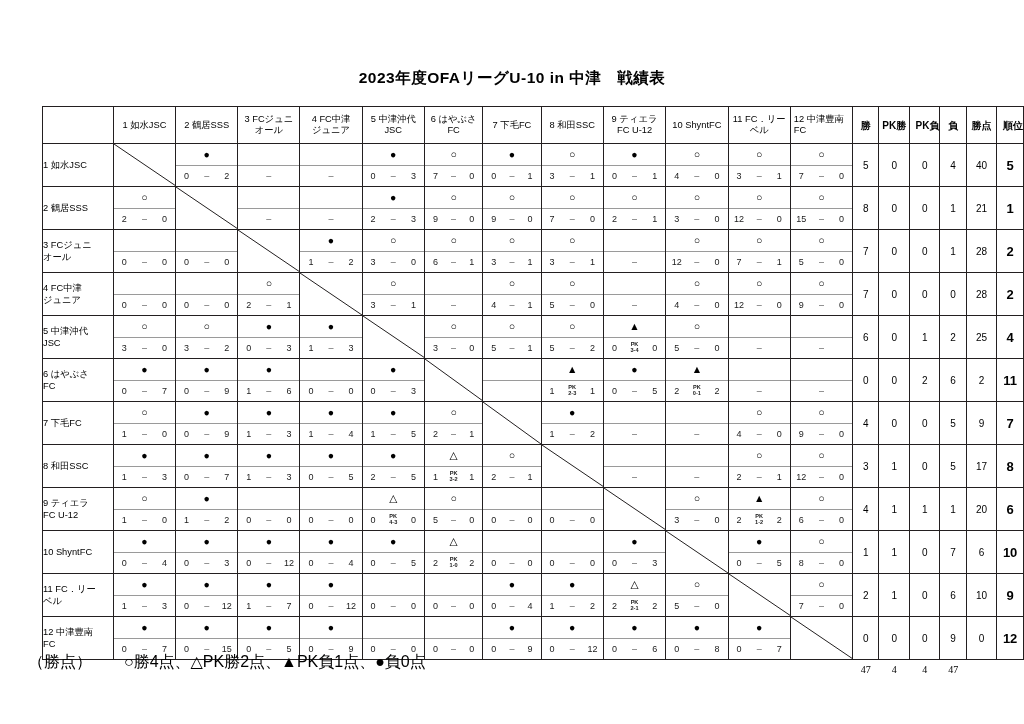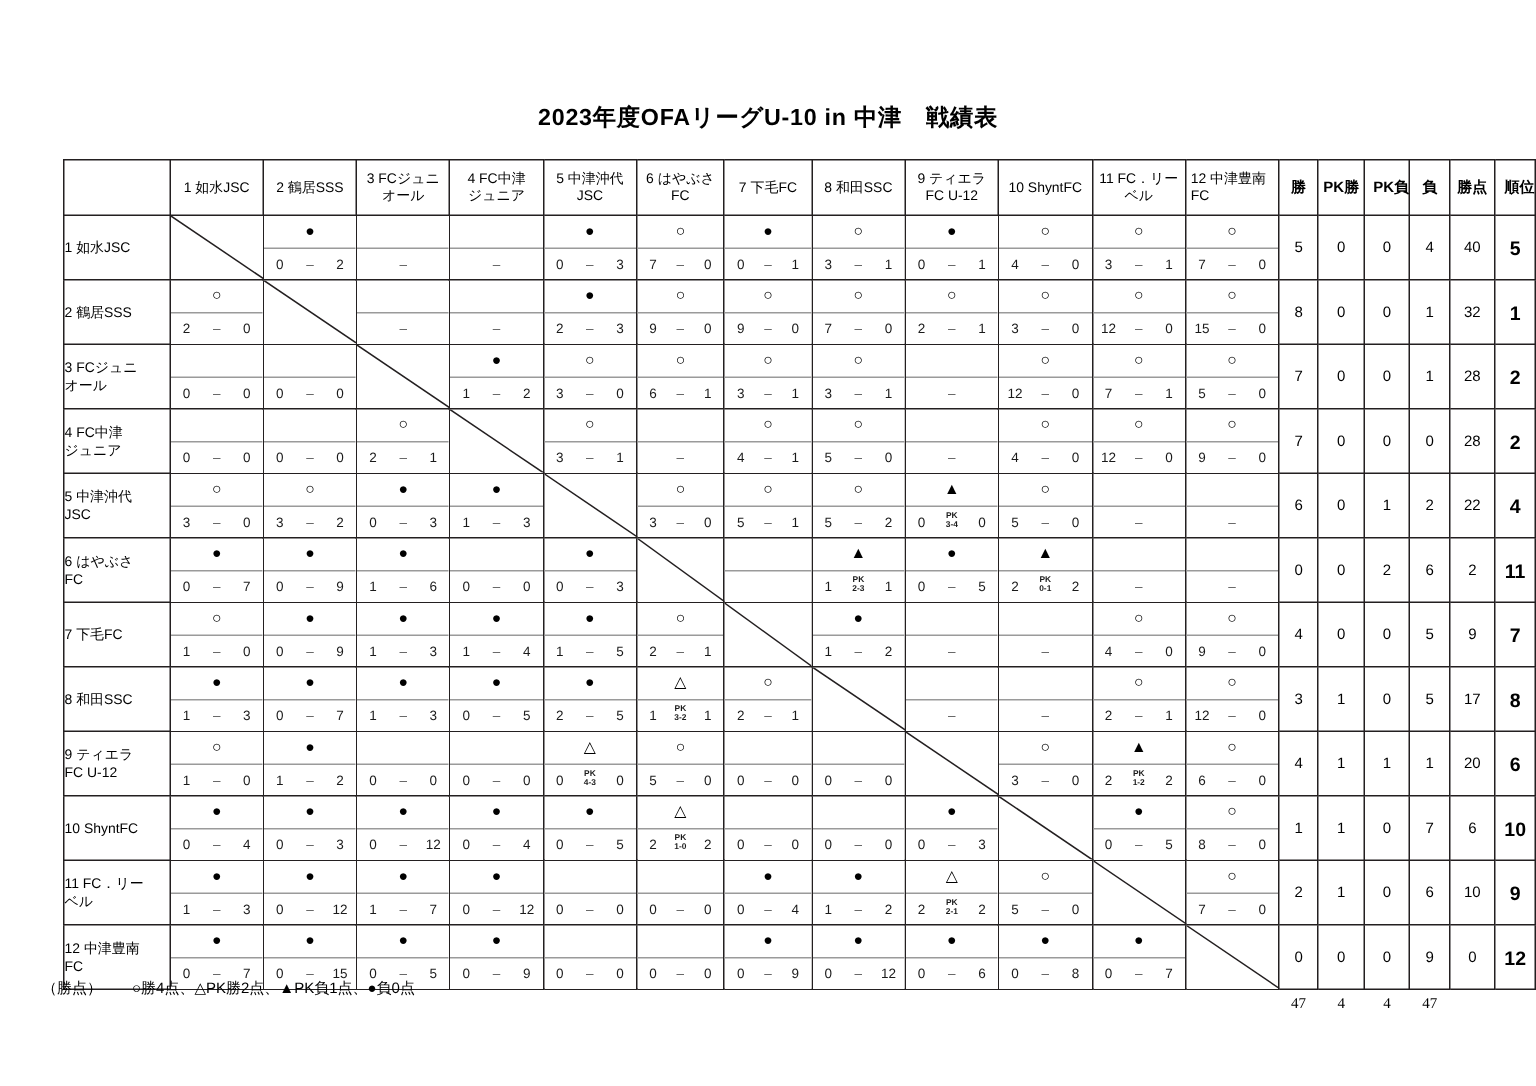--- a/index.html
+++ b/index.html
@@ -62,21 +62,21 @@
   .self svg{position:absolute;left:0;top:0;}
 
   
   .st{text-align:center;font-size:10px;height:42px;}
   .st.rank{font-size:13px;font-weight:bold;}
 
   .totrow td{border:none;height:18px;text-align:center;font-size:10px;font-family:Liberation Serif, serif;}
   .totrow td.bt{border:none;}
 
   .legend{
-    position:absolute;left:28px;top:652px;font-size:10px;white-space:nowrap;
+    position:absolute;left:28px;top:652px;font-size:16px;white-space:nowrap;
   }
 </style>
 </head>
 <body>
 
 <div id="page">
 
   <div class="title">2023年度OFAリーグU-10 in 中津　戦績表</div>
 
   <table class="grid">
@@ -317,21 +317,21 @@
             <div class="sc">
               <span class="g">15</span>
               <span class="d">–</span>
               <span class="g">0</span>
             </div>
           </td>
           <td class="st">8</td>
           <td class="st">0</td>
           <td class="st">0</td>
           <td class="st">1</td>
-          <td class="st">32</td>
+          <td class="st">21</td>
           <td class="st rank">1</td>
         </tr>
         <tr>
           <td class="team">
             <span class="l1">3  FCジュニ</span>
             <span class="l1">オール</span>
           </td>
           <td class="m">
             <div class="sym"></div>
             <div class="sc">
@@ -615,21 +615,21 @@
             <div class="sc dash">–</div>
           </td>
           <td class="m">
             <div class="sym"></div>
             <div class="sc dash">–</div>
           </td>
           <td class="st">6</td>
           <td class="st">0</td>
           <td class="st">1</td>
           <td class="st">2</td>
-          <td class="st">22</td>
+          <td class="st">25</td>
           <td class="st rank">4</td>
         </tr>
         <tr>
           <td class="team">
             <span class="l1">6  はやぶさ</span>
             <span class="l1">FC</span>
           </td>
           <td class="m">
             <div class="sym">●</div>
             <div class="sc">

